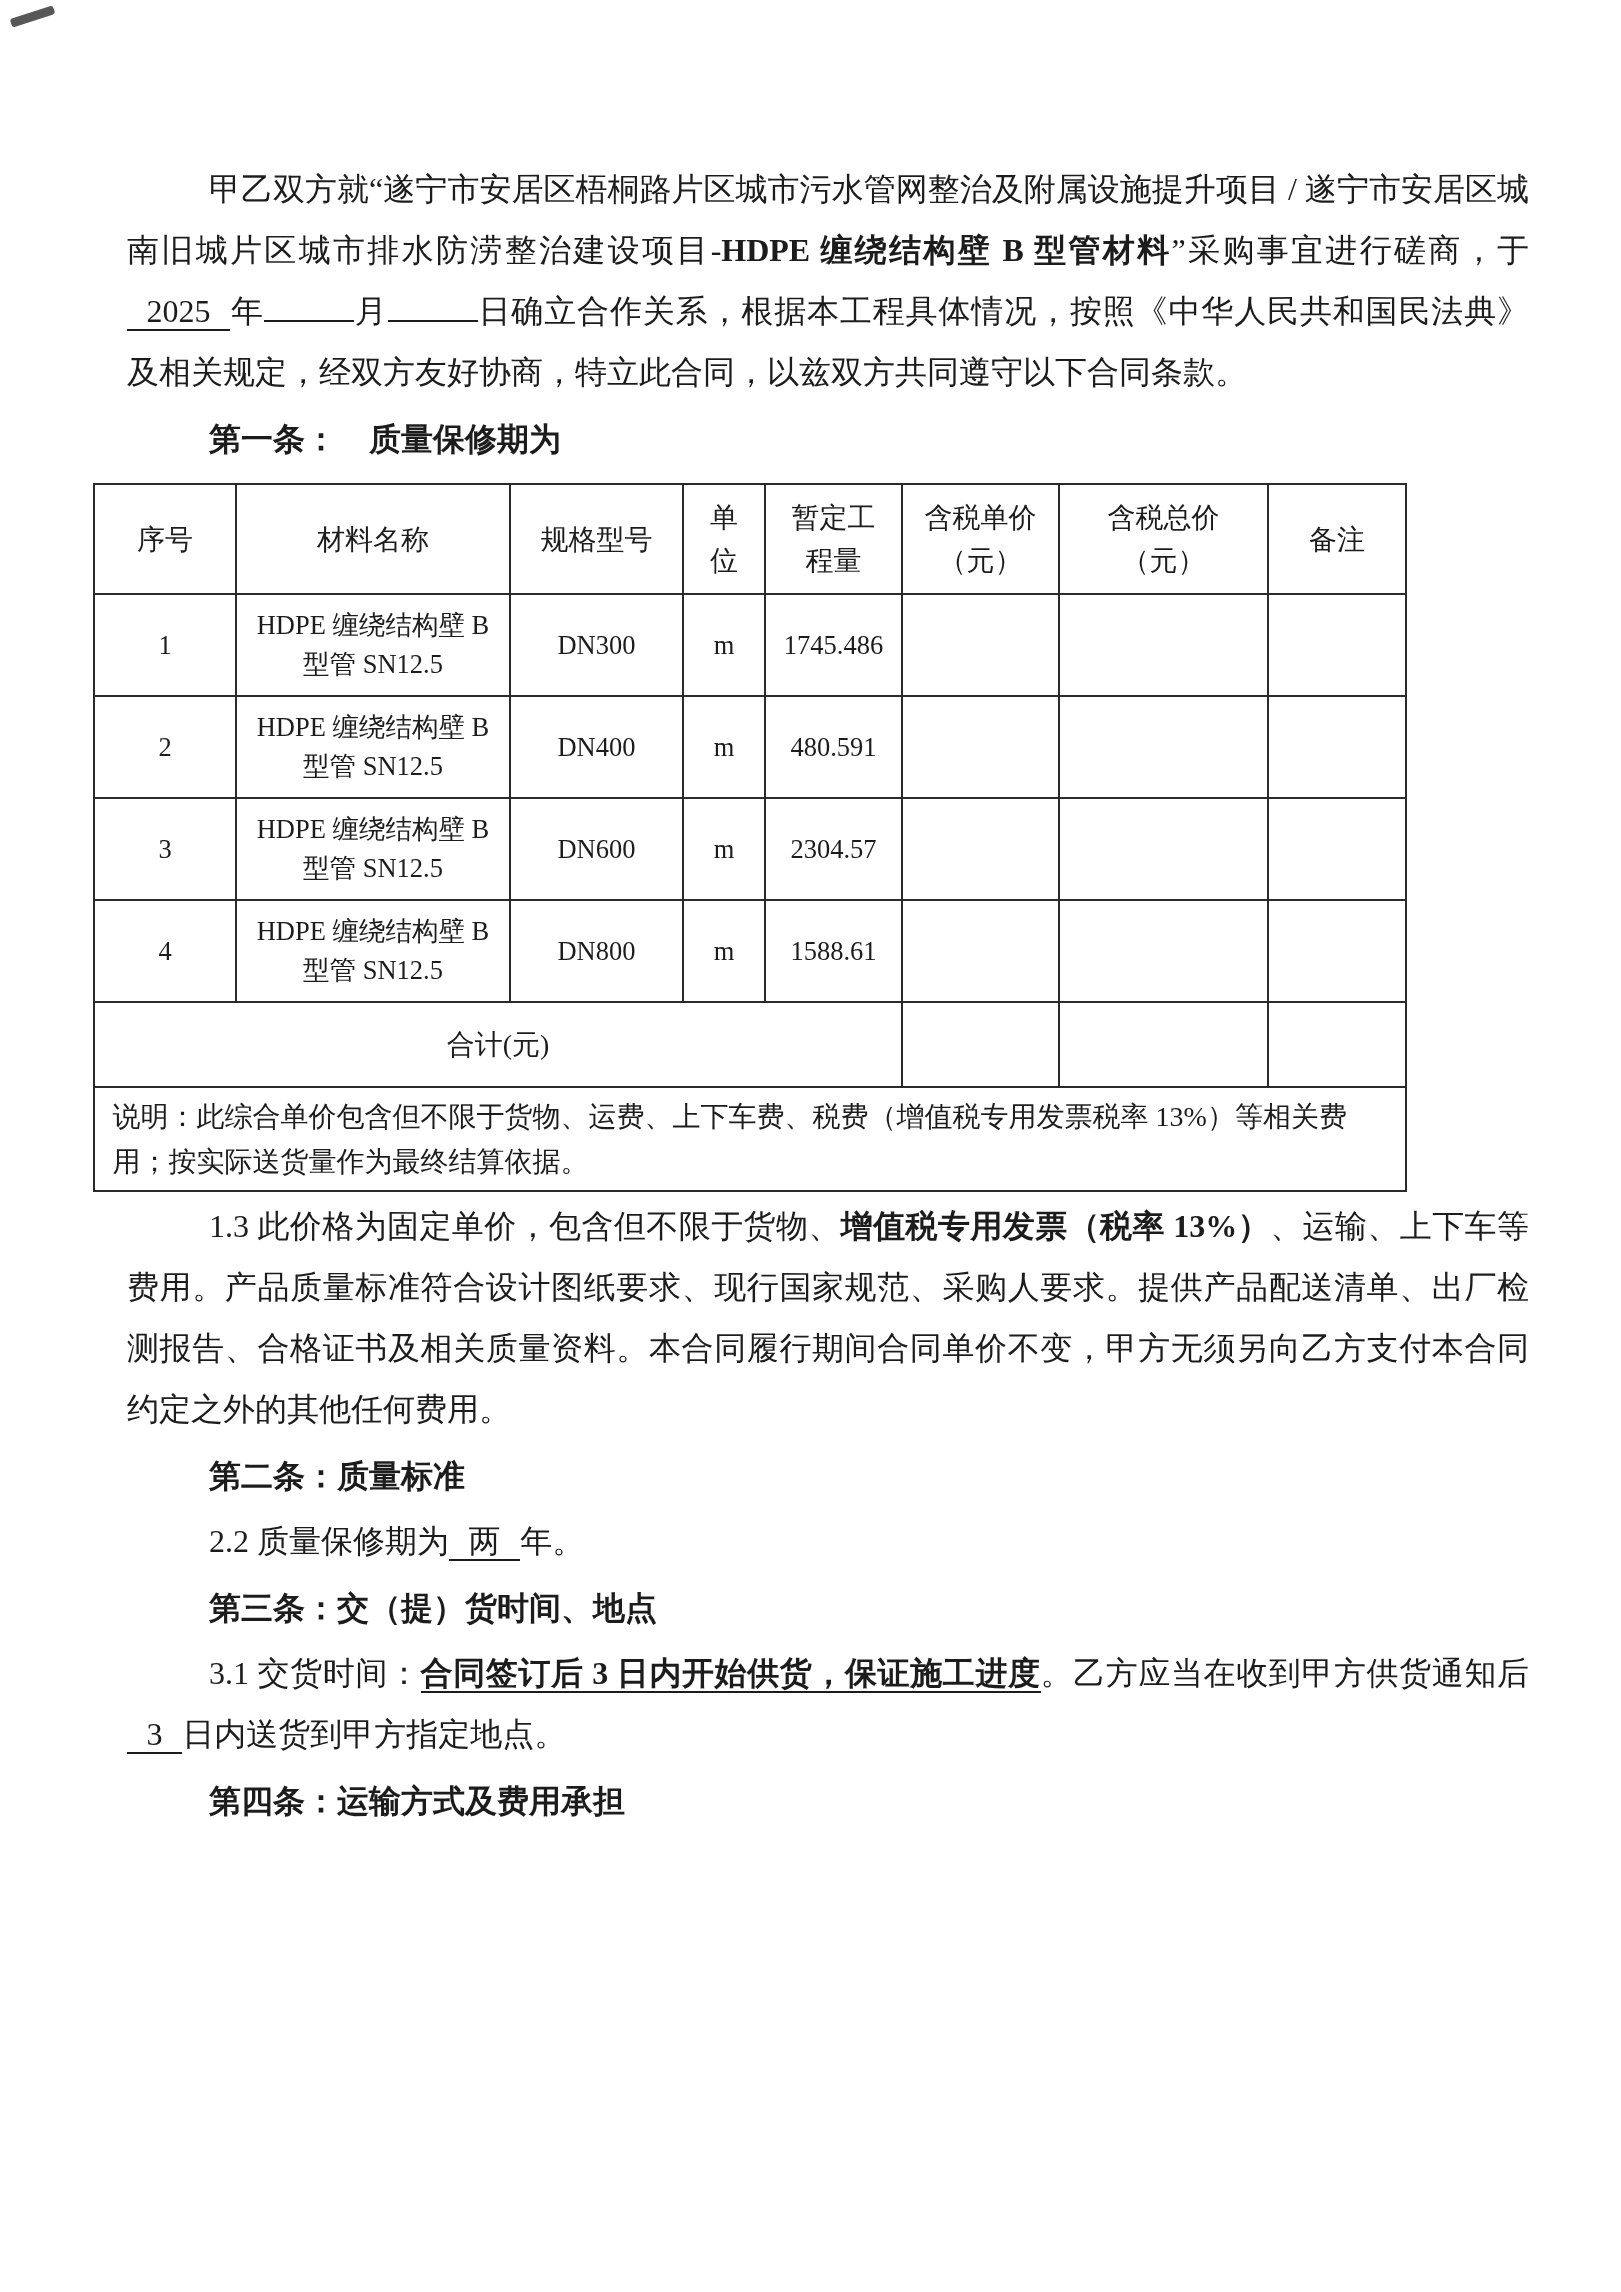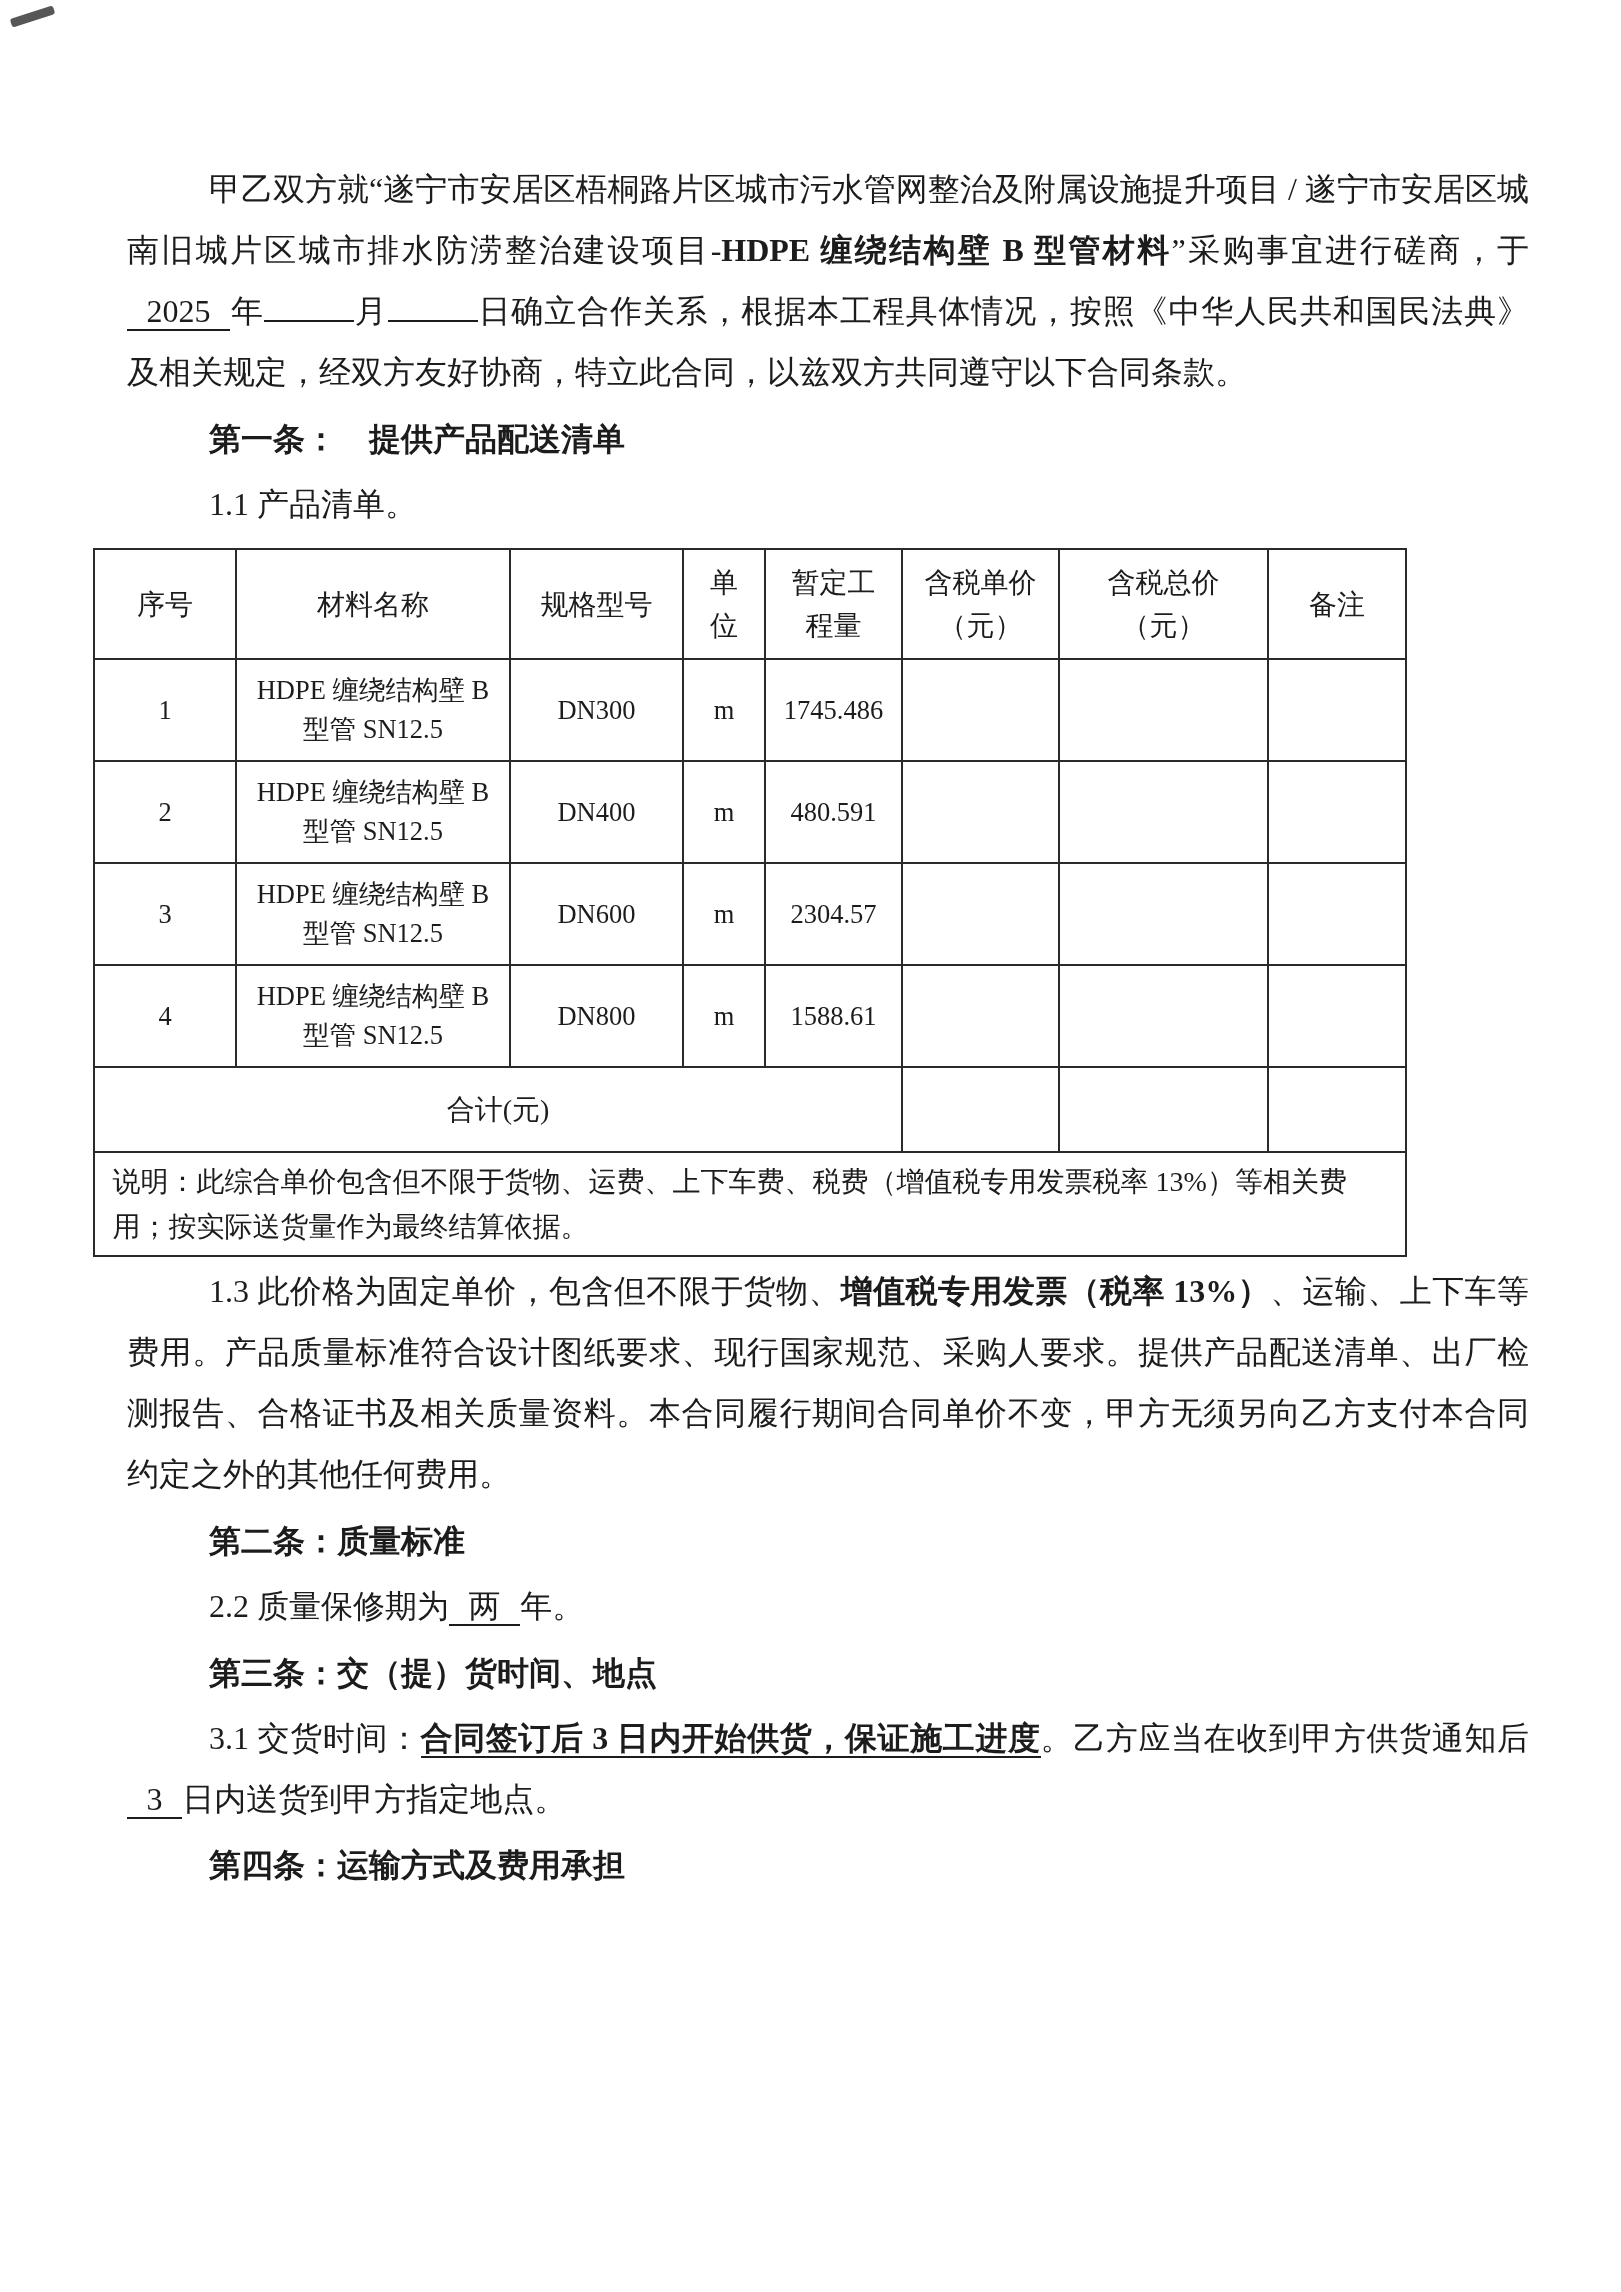--- a/index.html
+++ b/index.html
@@ -66,23 +66,22 @@
   }
 </style>
 </head>
 <body>
 
 <div class="page">
   <div class="artifact"></div>
 
   <p class="para"><span>甲乙双方就“遂宁市安居区梧桐路片区城市污水管网整治及附属设施提升项目 / 遂宁市安居区城南旧城片区城市排水防涝整治建设项目-</span><b>HDPE 缠绕结构壁 B 型管材料</b><span>”采购事宜进行磋商，于</span><span class="u-pad">2025</span><span>年</span><span class="blank month"></span><span>月</span><span class="blank day"></span><span>日确立合作关系，根据本工程具体情况，按照《中华人民共和国民法典》及相关规定，经双方友好协商，特立此合同，以兹双方共同遵守以下合同条款。</span></p>
 
-  <p class="heading">第一条：　提供产品配送清单</p>
+  <p class="heading">第一条：　质量保修期为</p>
 
-  <p class="para">1.1 产品清单。</p>
 
   <table class="products">
     <colgroup>
       <col class="c-no">
         <col class="c-name">
         <col class="c-spec">
         <col class="c-unit">
       <col class="c-qty">
         <col class="c-price">
         <col class="c-total">

